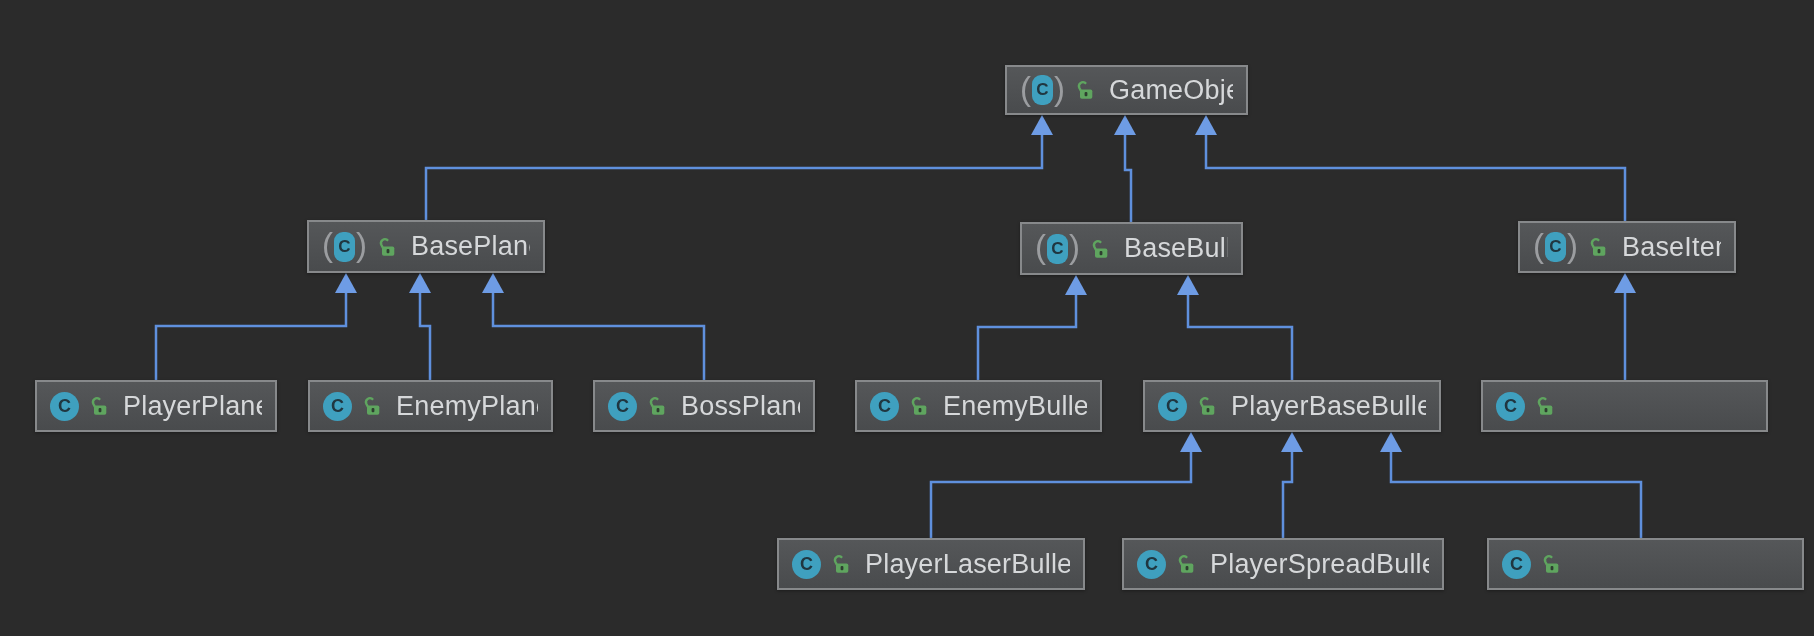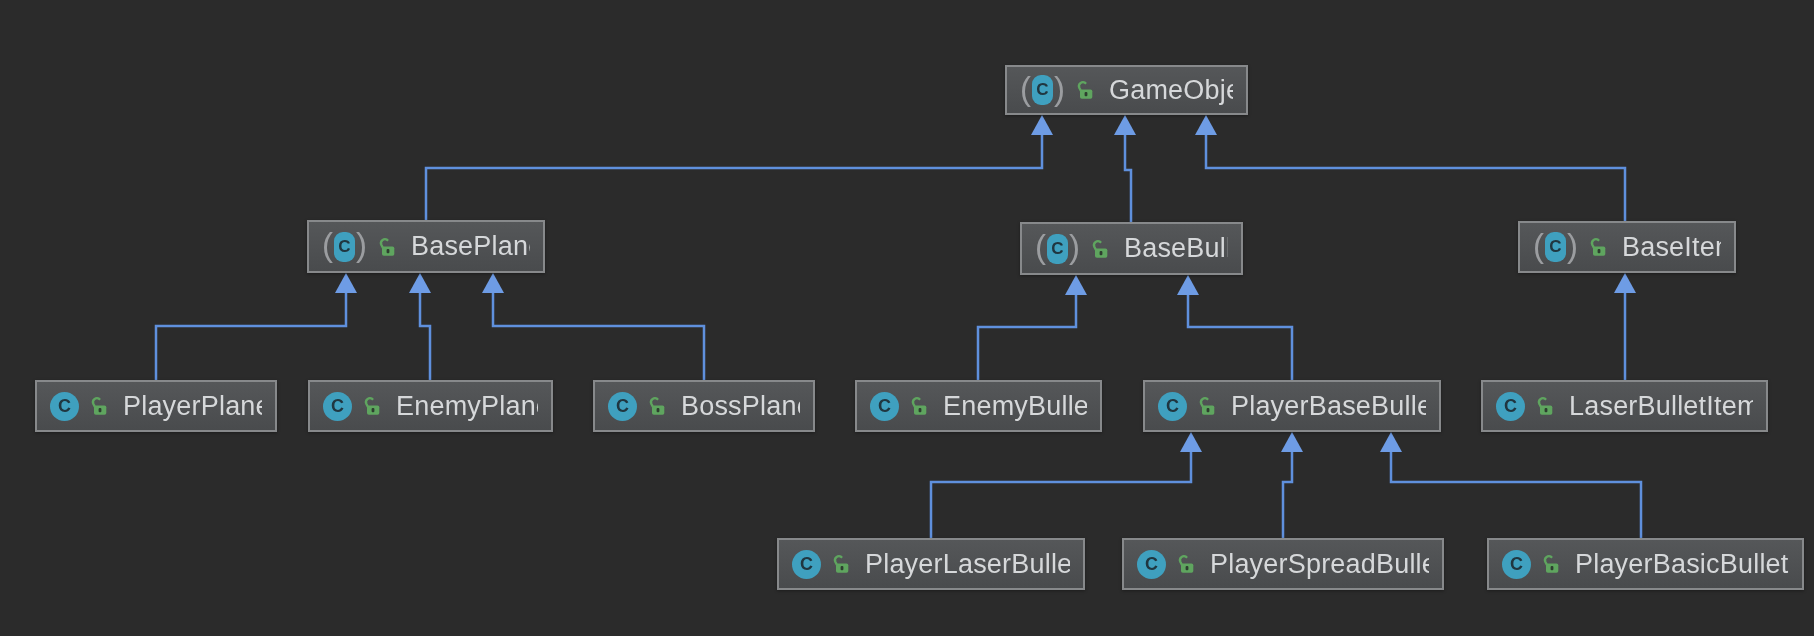--- a/index.html
+++ b/index.html
@@ -240,21 +240,20 @@
   </div>
       <div class="class-node" style="left: 1481px; top: 380px; width: 287px; height: 52px;">
     <span class="class-icon">C</span>
     <svg class="lock-icon" width="20" height="22" viewBox="0 0 20 22" xmlns="http://www.w3.org/2000/svg">
       <g transform="rotate(-28 7 12)">
         <path d="M7 12 V8.6 A4 4 0 0 1 14.6 7" fill="none" stroke="#5fa55f" stroke-width="2.4" stroke-linecap="round"></path>
       </g>
       <rect x="6" y="10.5" width="12.3" height="9.3" rx="1.8" fill="#5fa55f"></rect>
       <rect x="10.6" y="13" width="2.8" height="4.2" rx="1" fill="#2e3e30"></rect>
     </svg>
-    <span class="node-label">LaserBulletItem</span>
   </div>
       <div class="class-node" style="left: 777px; top: 538px; width: 308px; height: 52px;">
     <span class="class-icon">C</span>
     <svg class="lock-icon" width="20" height="22" viewBox="0 0 20 22" xmlns="http://www.w3.org/2000/svg">
       <g transform="rotate(-28 7 12)">
         <path d="M7 12 V8.6 A4 4 0 0 1 14.6 7" fill="none" stroke="#5fa55f" stroke-width="2.4" stroke-linecap="round"></path>
       </g>
       <rect x="6" y="10.5" width="12.3" height="9.3" rx="1.8" fill="#5fa55f"></rect>
       <rect x="10.6" y="13" width="2.8" height="4.2" rx="1" fill="#2e3e30"></rect>
     </svg>
@@ -273,16 +272,15 @@
   </div>
       <div class="class-node" style="left: 1487px; top: 538px; width: 317px; height: 52px;">
     <span class="class-icon">C</span>
     <svg class="lock-icon" width="20" height="22" viewBox="0 0 20 22" xmlns="http://www.w3.org/2000/svg">
       <g transform="rotate(-28 7 12)">
         <path d="M7 12 V8.6 A4 4 0 0 1 14.6 7" fill="none" stroke="#5fa55f" stroke-width="2.4" stroke-linecap="round"></path>
       </g>
       <rect x="6" y="10.5" width="12.3" height="9.3" rx="1.8" fill="#5fa55f"></rect>
       <rect x="10.6" y="13" width="2.8" height="4.2" rx="1" fill="#2e3e30"></rect>
     </svg>
-    <span class="node-label">PlayerBasicBullet</span>
   </div>
     </div>
 </div>
 
 </body></html>

